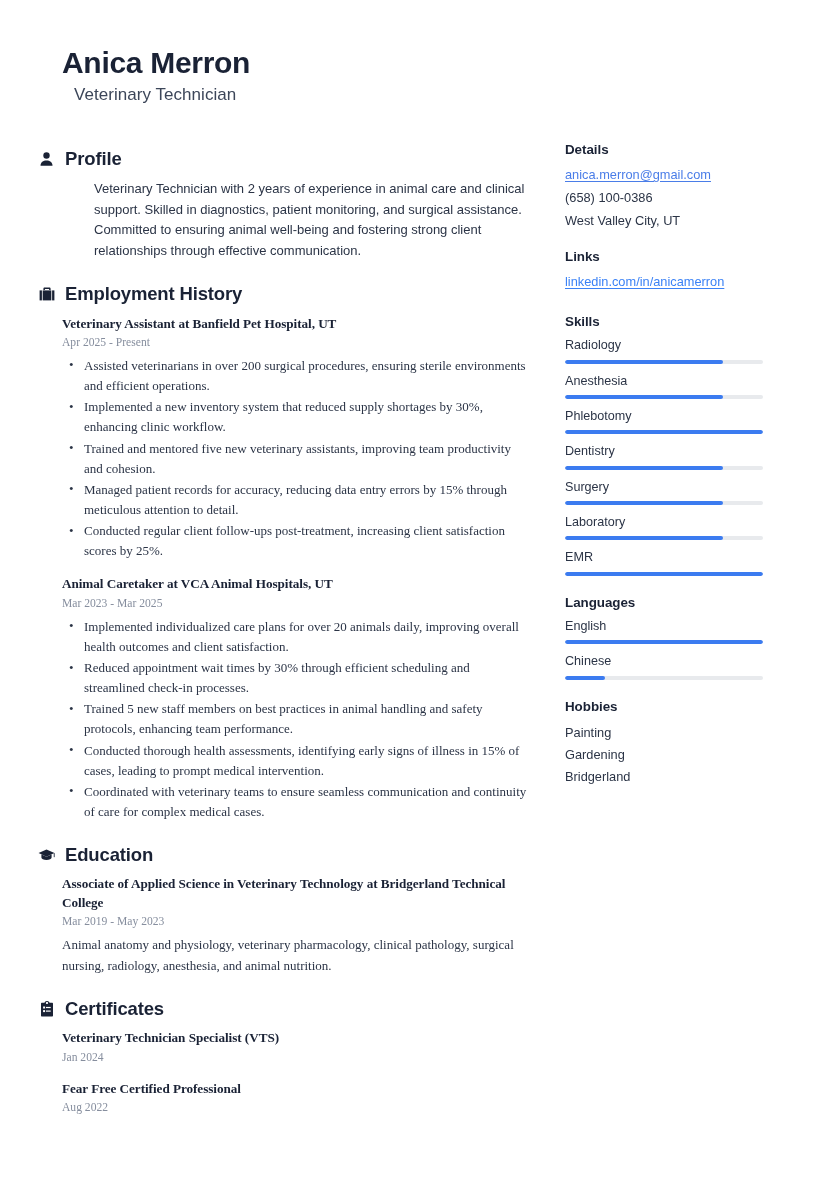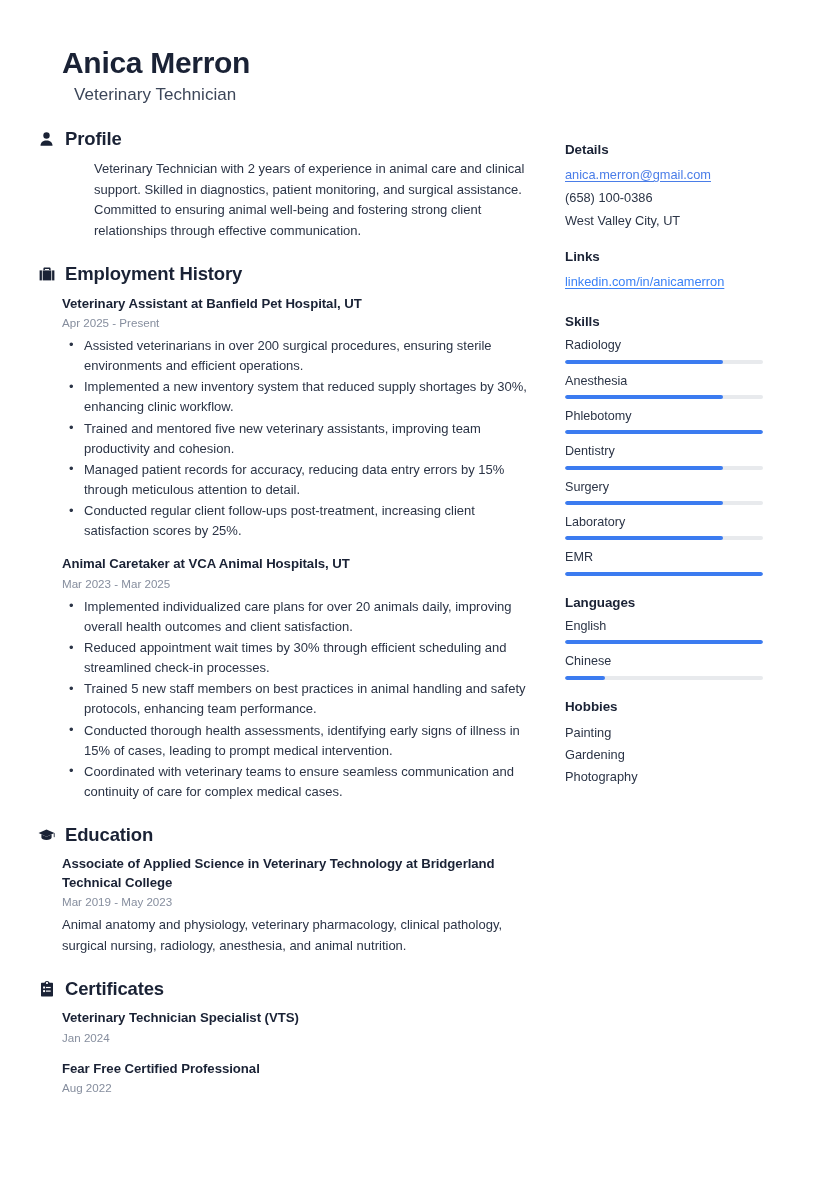--- a/index.html
+++ b/index.html
@@ -17,21 +17,21 @@
   .name {
     font-size:30px; font-weight:700; letter-spacing:-0.3px;
     color:#1a2235; line-height:1.15;
   }
   .job-title {
     font-size:17px; font-weight:400; color:#3c4659;
     margin-top:4px; letter-spacing:0.05px;margin-left:12px;
   }
 
   
-  .main-col { position:absolute; left:38px; top:128px; width:494px; }
+  .main-col { position:absolute; left:38px; top:148px; width:494px; }
   .side-col { position:absolute; left:565px; top:142px; width:200px; }
 
   
   .section { margin-bottom:22px; }
   .sec-head {
     display:flex; align-items:center; gap:10px;
     margin-bottom:9px;
   }
   .sec-icon {
     width:17px; height:19px;
@@ -46,21 +46,21 @@
 
   .sec-body { padding-left:24px; }
 
   .para {
     font-size:13px; line-height:1.58; color:#2b3446;
     max-width:462px;
     margin-left:32px;
   }
 
   
-  .entry { margin-bottom:14px; }
+  .entry { margin-bottom:14px;font-family:Liberation Serif, serif; }
   .entry:last-child { margin-bottom:0; }
   .entry-title {
     font-size:13.2px; font-weight:700; color:#1a2235;
     line-height:1.38; letter-spacing:-0.05px;
   }
   .entry-date {
     font-size:11.6px; color:#868e9e; margin-top:2px; line-height:1.4;
   }
   .entry-desc {
     font-size:13px; line-height:1.58; color:#2b3446;
@@ -305,18 +305,18 @@
             </div>
           </div>
         </div>
     </div>
 
     <div class="side-block">
       <div class="side-head">Hobbies</div>
       <div id="hobbies-list">
           <div class="hobby">Painting</div>
           <div class="hobby">Gardening</div>
-          <div class="hobby">Photography</div>
+          <div class="hobby">Bridgerland</div>
         </div>
     </div>
 
   </div>
 </div>
 
 </body></html>

